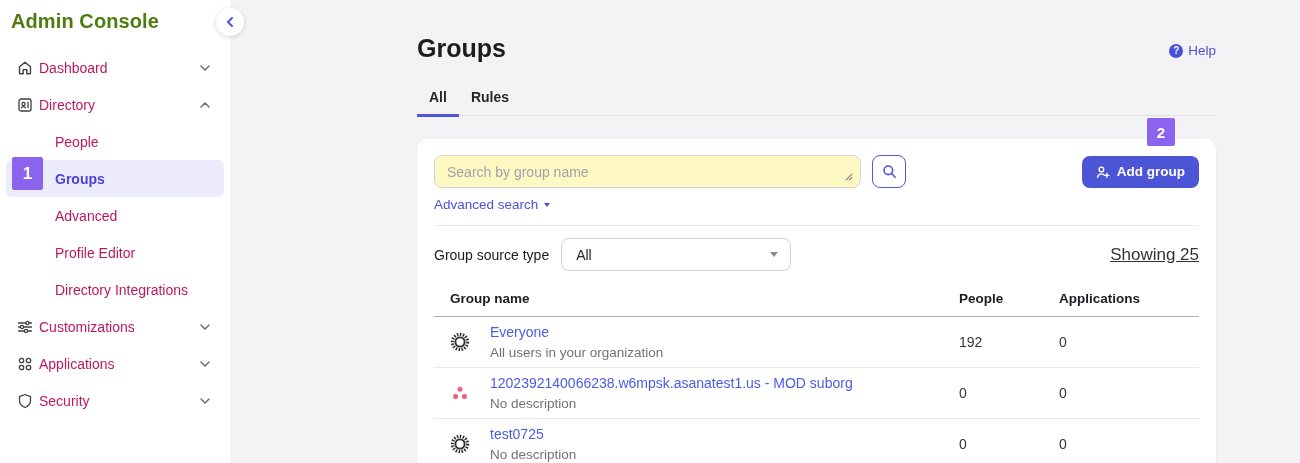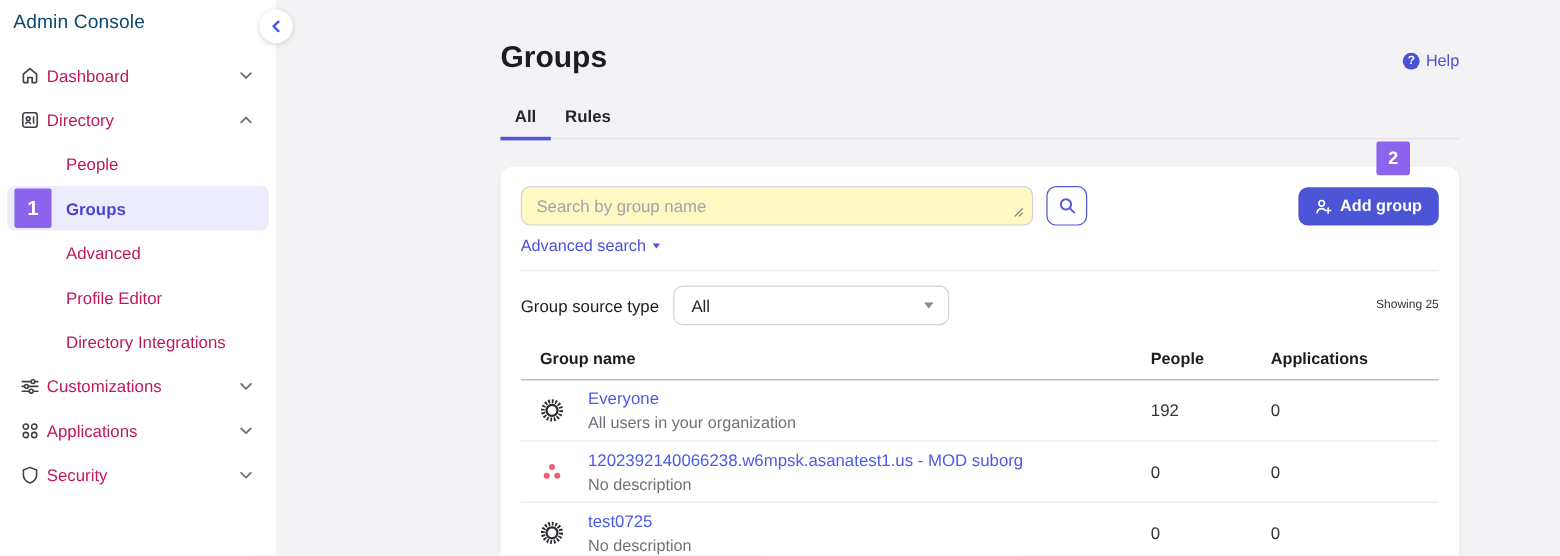--- a/index.html
+++ b/index.html
@@ -8,21 +8,21 @@
     font-family:"Liberation Sans", sans-serif;
     background:#f3f3f5;
     color:#26262b;
     display:flex;
     font-size:14px;
   }
   
   .sidebar {
     width:230px; flex-shrink:0; background:#ffffff; position:relative; height:100%;
   }
-  .sidebar-title { padding:10px 0 0 11px; font-size:16px; font-weight:normal; color:#0c4a6e; letter-spacing:.1px; }
+  .sidebar-title { padding:10px 0 0 11px; font-size:20px; font-weight:bold; color:#4d7c0f; letter-spacing:.1px; }
   .collapse-btn {
     position:absolute; top:8px; left:216px; width:28px; height:28px; border-radius:50%;
     background:#fff; box-shadow:0 1px 4px rgba(20,20,30,.18); display:flex; align-items:center; justify-content:center;
     color:#4c56d8; cursor:pointer; z-index:3;
   }
   nav.sidebar-nav { margin-top:16px; }
   .nav-item {
     height:37px; display:flex; align-items:center; padding:0 14px 0 11px;
     font-size:14px; color:#be185d; cursor:pointer; margin:0 6px; border-radius:6px;
   }
@@ -73,21 +73,21 @@
   .advanced-search { margin-top:9px; display:inline-flex; align-items:center; gap:6px; color:#4a50d8; font-size:13.5px; font-weight:normal; cursor:pointer; }
   .caret-down { width:0; height:0; border-left:4px solid transparent; border-right:4px solid transparent; border-top:5px solid currentColor; display:inline-block; }
   .section-divider { border:none; border-top:1px solid #ececee; margin-top:13px; }
   .filter-row { display:flex; align-items:center; margin-top:12px; }
   .filter-label { font-size:14px; color:#1c1c21; }
   .select {
     margin-left:12px; width:230px; height:33px; border:1px solid #d2d2d7; border-radius:8px; background:#fff;
     display:flex; align-items:center; padding:0 12px 0 14px; font-size:14px; color:#26262b; cursor:pointer;
   }
   .select .caret-down { margin-left:auto; color:#8a8a92; }
-  .showing { margin-left:auto; font-size:10px; color:#33333a; }
+  .showing { margin-left:auto; font-size:17px; color:#33333a;text-decoration:underline; }
   
   .table { margin-top:14px; }
   .thead, .trow { display:grid; grid-template-columns:1fr 100px 140px; align-items:center; }
   .thead { padding:6px 0 10px; border-bottom:1px solid #b0b0b6; font-size:13.5px; font-weight:bold; color:#1c1c21; }
   .th-name { padding-left:16px; }
   .trow { padding:7px 0; border-bottom:1px solid #e9e9ed; }
   .cell-name { display:flex; align-items:center; gap:20px; padding-left:16px; }
   .row-icon { width:20px; height:20px; flex-shrink:0; display:flex; align-items:center; justify-content:center; }
   .group-link { color:#4a5ce4; font-size:14px; text-decoration:none; cursor:pointer; }
   .group-desc { color:#71717a; font-size:13.5px; margin-top:5px; min-height:15px; }

